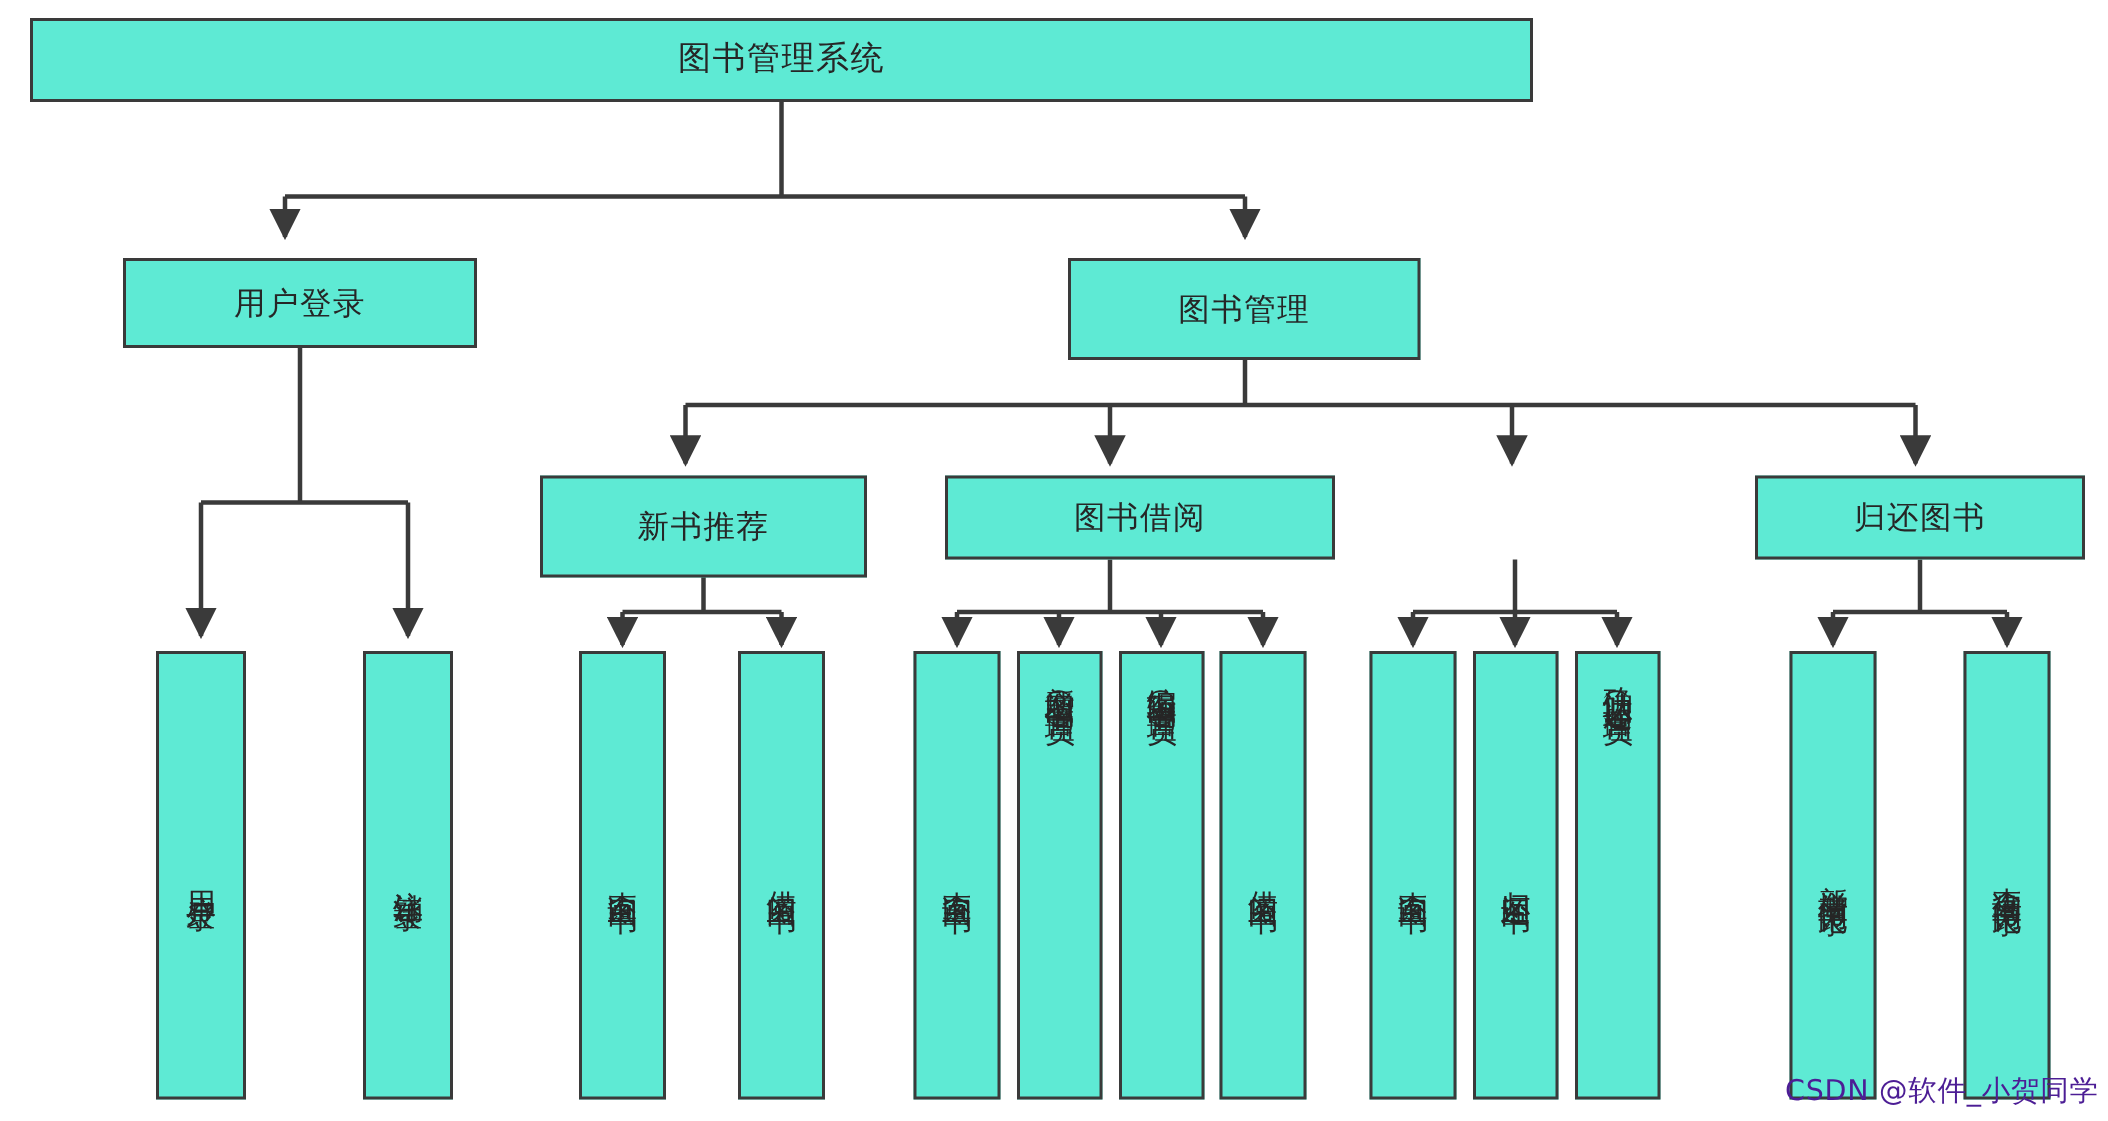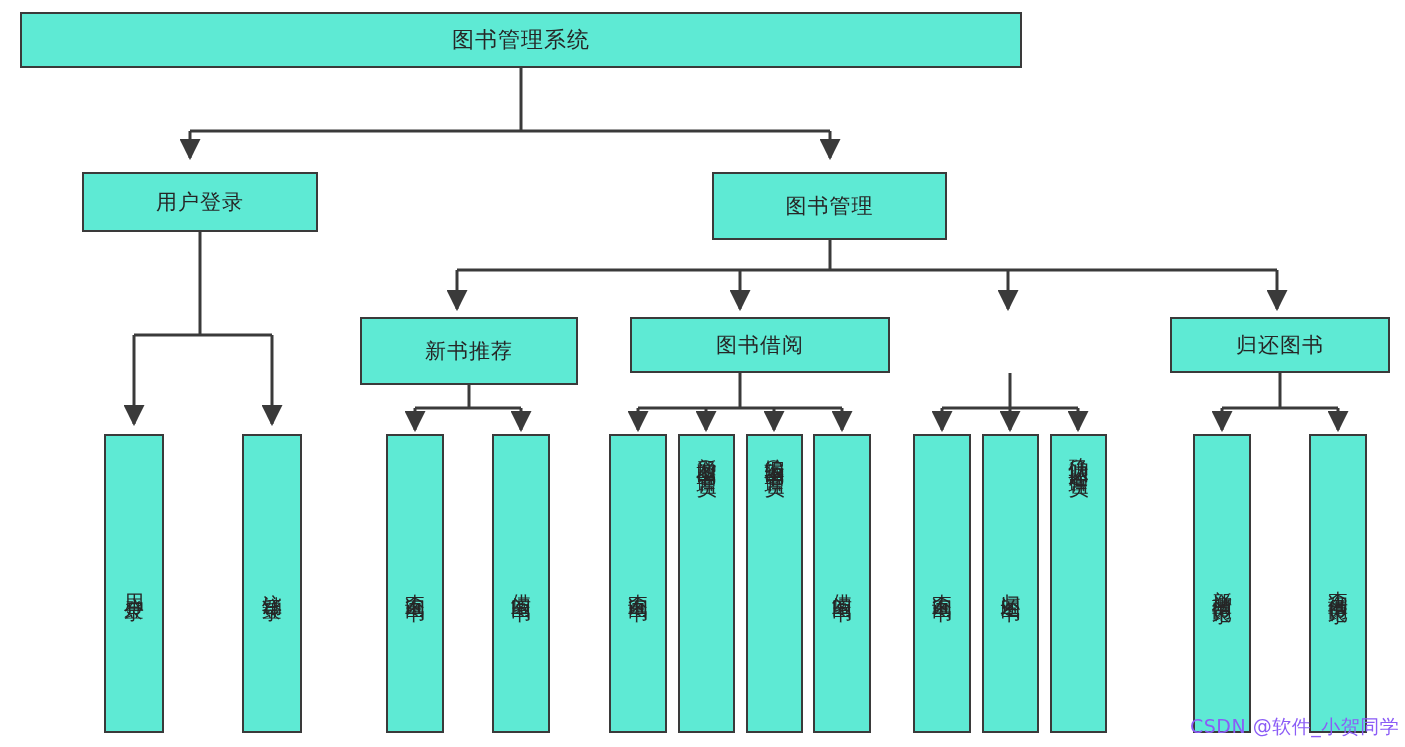--- a/index.html
+++ b/index.html
@@ -61,21 +61,21 @@
   }
   .node.vertical.center-text {
     align-items: center;
     padding-top: 0;
   }
   .watermark {
     position: absolute;
     left: 1190px;
     top: 714px;
     font-size: 19px;
-    color: #8b5cf6;
+    color: #4c1d95;
     white-space: nowrap;
     letter-spacing: 0.5px;
     pointer-events: none;
   }
 </style>
 </head>
 <body>
 
 <div id="canvas">
 

